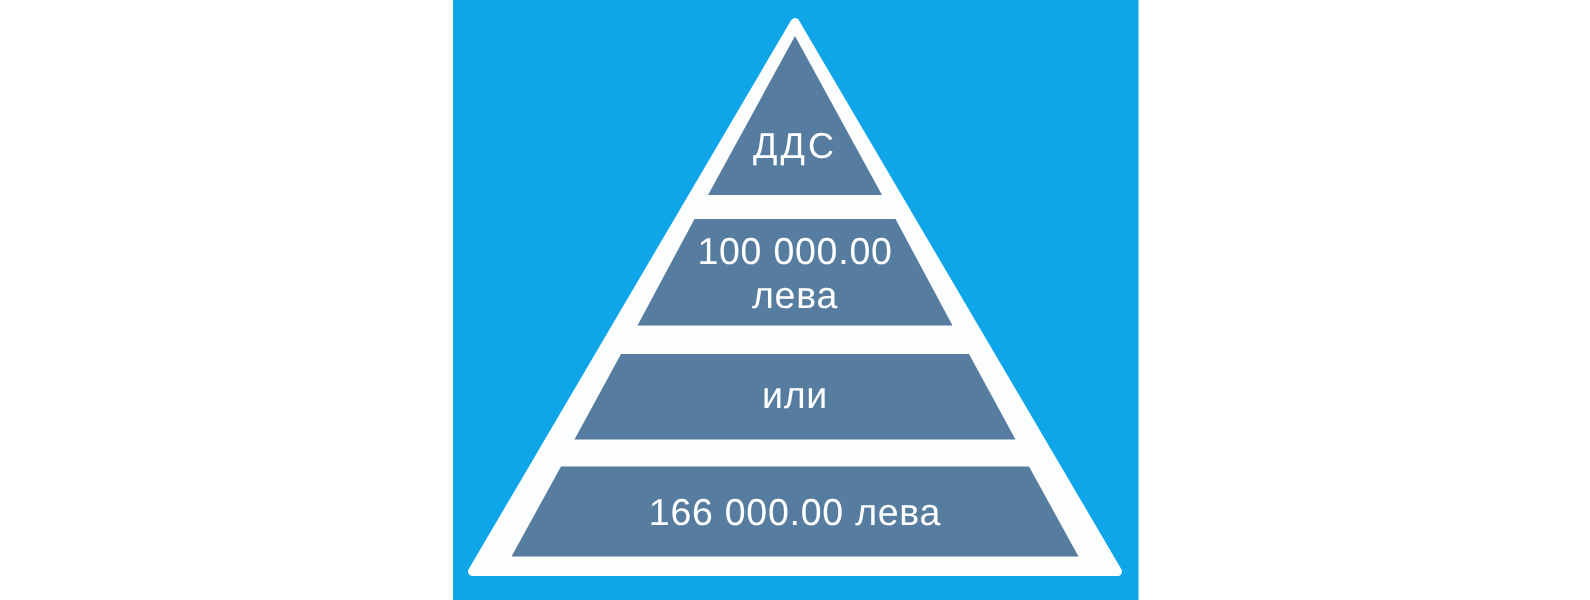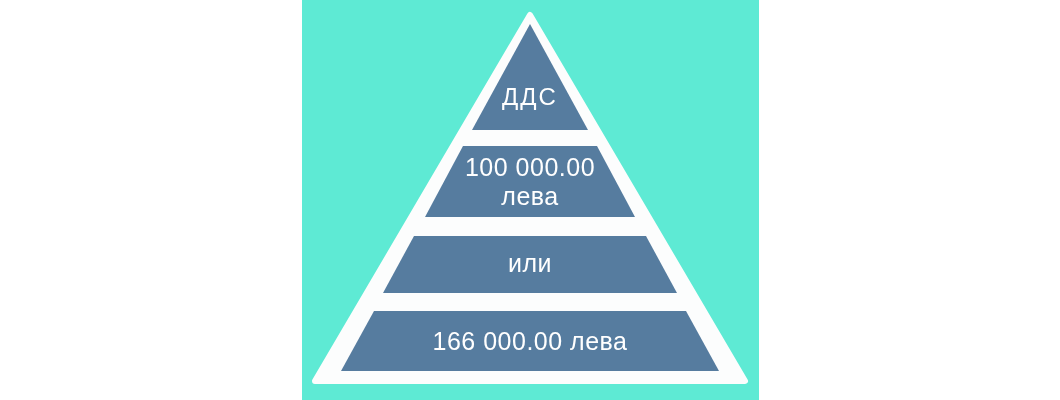--- a/index.html
+++ b/index.html
@@ -39,21 +39,21 @@
   }
   .label-mid {
     font-size: 25px;
     letter-spacing: 0.5px;
   }
 </style>
 </head>
 <body style="background: rgb(255, 255, 255);">
 
 <div class="stage">
-  <div class="panel" id="panel" style="background: #5eead4; text-decoration: underline;">
+  <div class="panel" id="panel" style="background: #0ea5e9; text-decoration: underline;">
     <svg viewBox="0 0 457 400" xmlns="http://www.w3.org/2000/svg">
 
       <polygon points="228,15 443,381 13,381" stroke-width="6" stroke-linejoin="round" id="outline-tri" fill="#fcfdfd" stroke="#fcfdfd"></polygon>
 
       <polygon points="228,24 286,130 170,130" fill="#567c9f"></polygon>
 
       <polygon points="161,146 295,146 333,217 123,217" fill="#567c9f"></polygon>
 
       <polygon points="112,236 344,236 375,293 81,293" fill="#567c9f"></polygon>
 

